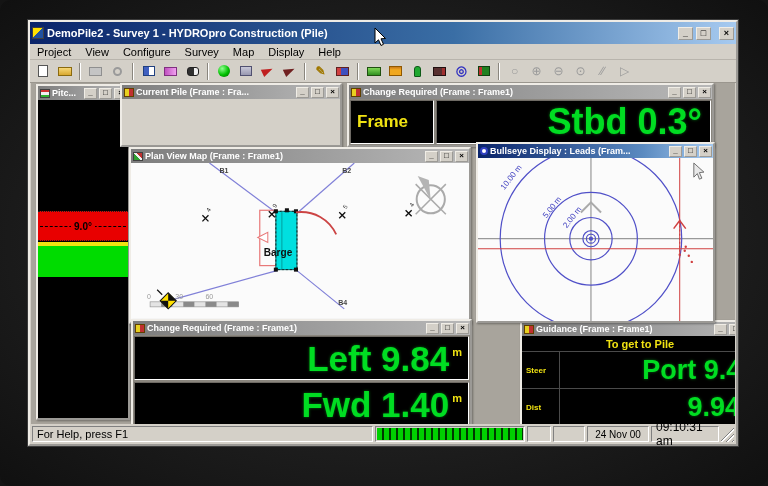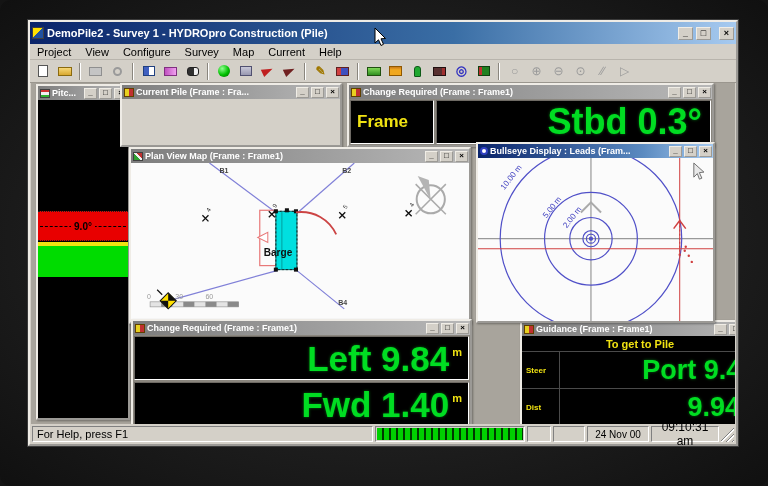--- a/index.html
+++ b/index.html
@@ -103,21 +103,21 @@
   .band-red .dash{position:absolute;left:2px;right:2px;top:50%;border-top:1px dashed #000;}
   .band-red .pv{position:relative;background:#e80000;padding:0 3px;font-size:10px;font-weight:bold;color:#000;}
   .band-yellow{top:142px;height:4px;background:#f0e212;}
   .band-green{top:146px;height:31px;background:#00dc00;}
 
   
   .canvas{position:absolute;inset:0;background:#fbfbfb;}
 
   
   .statusbar{height:20px;display:flex;align-items:center;gap:2px;padding:1px 2px;background:#d4d0c8;flex:0 0 auto;font-size:11px;color:#000;}
-  .sunken{border:1px solid;border-color:#808080 #fff #fff #808080;height:16px;display:flex;align-items:center;padding:0 4px;text-align:center;}
+  .sunken{border:1px solid;border-color:#808080 #fff #fff #808080;height:16px;display:flex;align-items:center;padding:0 4px;}
   .sb-help{flex:1;}
   .sb-progress{width:150px;padding:1px;}
   .sb-progress .fill{width:100%;height:100%;background:repeating-linear-gradient(90deg,#00d000 0 5px,#003800 5px 7px);}
   .sb-sm1{width:24px;} .sb-sm2{width:32px;}
   .sb-date{width:62px;font-size:10px;justify-content:center;}
   .sb-time{width:68px;font-size:12px;justify-content:center;}
   .grip{width:13px;height:16px;background:linear-gradient(135deg,transparent 50%,#808080 50% 55%,#fff 55% 60%,transparent 60% 70%,#808080 70% 75%,#fff 75% 80%,transparent 80% 90%,#808080 90% 95%,#fff 95%);}
 
   #cursor-main{position:absolute;left:374px;top:28px;z-index:99;}
 </style>
@@ -135,21 +135,21 @@
       <span class="btngap"></span>
       <span class="wbtn">×</span>
     </div>
 
     <div class="menubar">
       <span class="menu-item">Project</span>
       <span class="menu-item">View</span>
       <span class="menu-item">Configure</span>
       <span class="menu-item">Survey</span>
       <span class="menu-item">Map</span>
-      <span class="menu-item">Current</span>
+      <span class="menu-item">Display</span>
       <span class="menu-item">Help</span>
     </div>
 
     <div class="toolbar">
       <span class="tbtn">
           <span class="ic ic-new"></span>
         </span>
       <span class="tbtn">
           <span class="ic ic-open"></span>
         </span>

